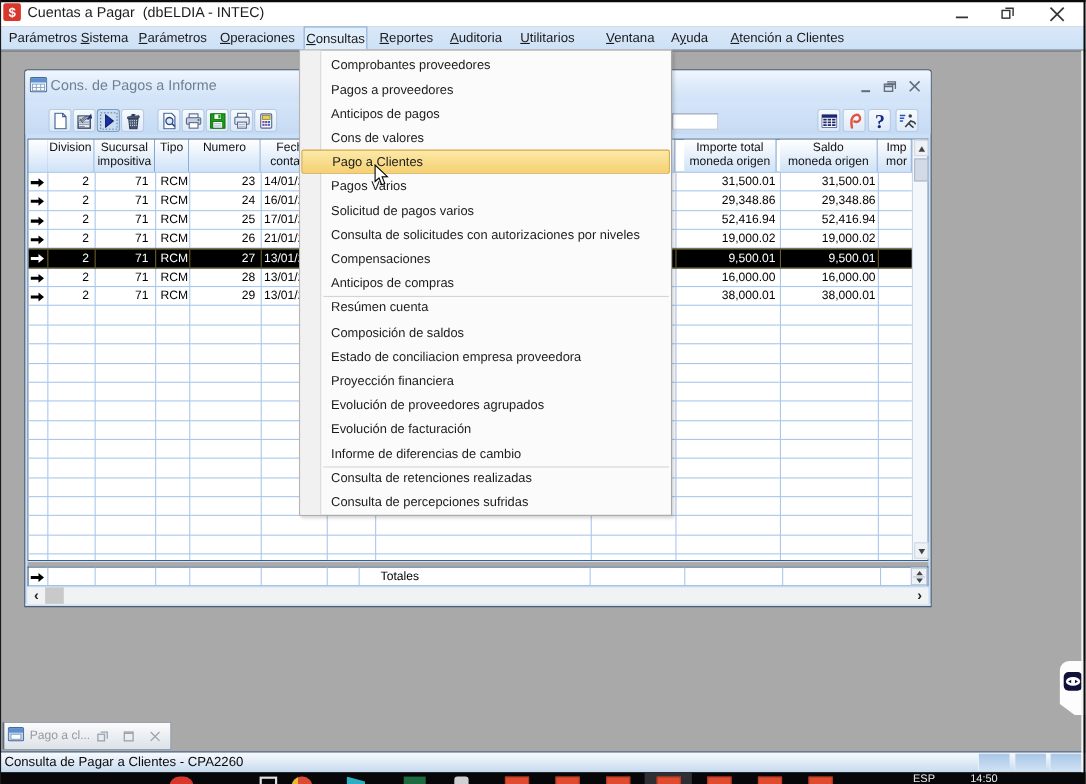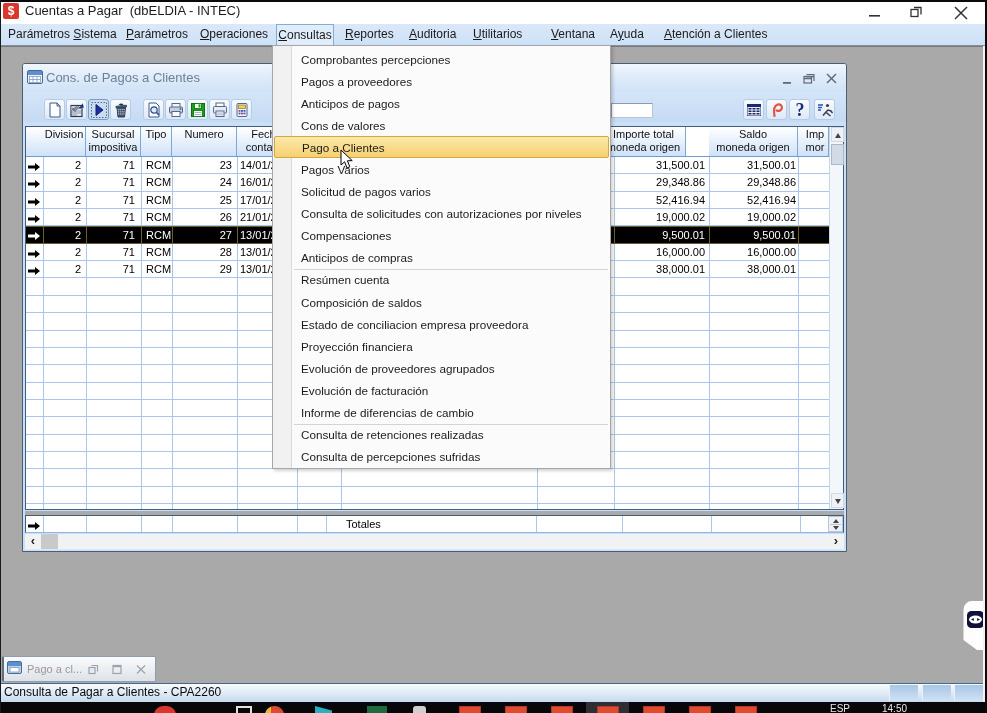--- a/index.html
+++ b/index.html
@@ -128,21 +128,21 @@
 <div class="abs" id="cw"></div>
 <div class="abs" id="cwtitle"></div>
 <svg class="abs" style="left:27px;top:70px;z-index:3" width="16" height="14" viewBox="0 0 16 14">
   <rect x="0.5" y="0.5" width="15" height="13" rx="1.5" fill="#eef4fb" stroke="#49688f"></rect>
   <rect x="1" y="1" width="14" height="4" fill="#5b8fd0"></rect>
   <rect x="2.5" y="6.5" width="11" height="6" fill="#fff" stroke="#7d9cc0" stroke-width="0.8"></rect>
   <line x1="2.5" y1="9.5" x2="13.5" y2="9.5" stroke="#7d9cc0" stroke-width="0.8"></line>
   <line x1="6" y1="6.5" x2="6" y2="12.5" stroke="#7d9cc0" stroke-width="0.8"></line>
   <line x1="10" y1="6.5" x2="10" y2="12.5" stroke="#7d9cc0" stroke-width="0.8"></line>
 </svg>
-<div class="abs" id="cwtext">Cons. de Pagos a Clientes</div>
+<div class="abs" id="cwtext">Cons. de Pagos a Informe</div>
 <svg class="abs" style="left:775px;top:68px;z-index:3" width="70" height="18" viewBox="0 0 70 18">
   <rect x="8" y="14" width="8" height="1.8" fill="#5f6b79"></rect>
   <g stroke="#5f6b79" stroke-width="1.2" fill="none">
     <path d="M 31.5 6.5 h 7.5 v 6.5"></path>
     <rect x="29" y="8.5" width="7.5" height="6.5" fill="#dde9f8"></rect>
     <path d="M 29 10.5 h 7.5 M 31.5 8.5 h 7.5" stroke-width="1.6"></path>
   </g>
   <g stroke="#5f6b79" stroke-width="1.4">
     <line x1="52" y1="6" x2="61" y2="15"></line>
       <line x1="61" y1="6" x2="52" y2="15"></line>
@@ -256,21 +256,21 @@
 <div id="ghead">
       <div class="hcell" style="left:0px;width:18px"></div>
       <div class="hcell" style="left:17px;width:43px">Division</div>
       <div class="hcell" style="left:60px;width:55px">Sucursal<br>impositiva</div>
       <div class="hcell" style="left:115px;width:31px">Tipo</div>
       <div class="hcell" style="left:146px;width:65px">Numero</div>
       <div class="hcell" style="left:211px;width:60px">Fecha<br>contable</div>
       <div class="hcell" style="left:271px;width:44px">Fecha<br>venc.</div>
       <div class="hcell" style="left:315px;width:196px">Proveedor</div>
       <div class="hcell" style="left:511px;width:77px">Importe</div>
-      <div class="hcell" style="left:576px;width:84px">Importe total<br>moneda origen</div>
+      <div class="hcell" style="left:596px;width:84px">Importe total<br>moneda origen</div>
       <div class="hcell" style="left:683px;width:89px">Saldo<br>moneda origen</div>
       <div class="hcell" style="left:772px;width:31px;text-align:center;padding-left:4px">Imp<br>mor</div>
     </div>
 <div id="gbody">
       <div style="position:absolute;left:0;top:16px;width:803px;height:1px;background:#a9c7ec"></div>
       <div style="position:absolute;left:0;top:34px;width:803px;height:1px;background:#a9c7ec"></div>
       <div style="position:absolute;left:0;top:51px;width:803px;height:1px;background:#a9c7ec"></div>
       <div style="position:absolute;left:0;top:68px;width:803px;height:1px;background:#a9c7ec"></div>
       <div style="position:absolute;left:0;top:86px;width:803px;height:1px;background:#a9c7ec"></div>
       <div style="position:absolute;left:0;top:103px;width:803px;height:1px;background:#a9c7ec"></div>
@@ -431,21 +431,21 @@
 <div class="abs" id="hsb">
 <div style="position:absolute;left:0;top:0;width:16px;height:15px;background:#f1f2f4;color:#222;font-size:13px;text-align:center;line-height:14px;font-weight:bold">‹</div>
 <div style="position:absolute;left:16px;top:0;width:17px;height:15px;background:#c9c9c9"></div>
 <div style="position:absolute;right:0;top:0;width:16px;height:15px;color:#222;font-size:13px;text-align:center;line-height:14px;font-weight:bold">›</div>
 </div>
 <div class="abs" id="cwbottom"></div>
 <div class="abs" id="menu">
     <div id="menugut"></div>
     <div class="msep" style="top:223px"></div>
     <div class="msep" style="top:377.7px"></div>
-    <div class="mitem">Comprobantes percepciones</div>
+    <div class="mitem">Comprobantes proveedores</div>
     <div class="mitem">Pagos a proveedores</div>
     <div class="mitem">Anticipos de pagos</div>
     <div class="mitem">Cons de valores</div>
     <div class="mitem mhl">Pago a Clientes</div>
     <div class="mitem">Pagos Varios</div>
     <div class="mitem">Solicitud de pagos varios</div>
     <div class="mitem">Consulta de solicitudes con autorizaciones por niveles</div>
     <div class="mitem">Compensaciones</div>
     <div class="mitem">Anticipos de compras</div>
     <div class="mitem">Resúmen cuenta</div>

